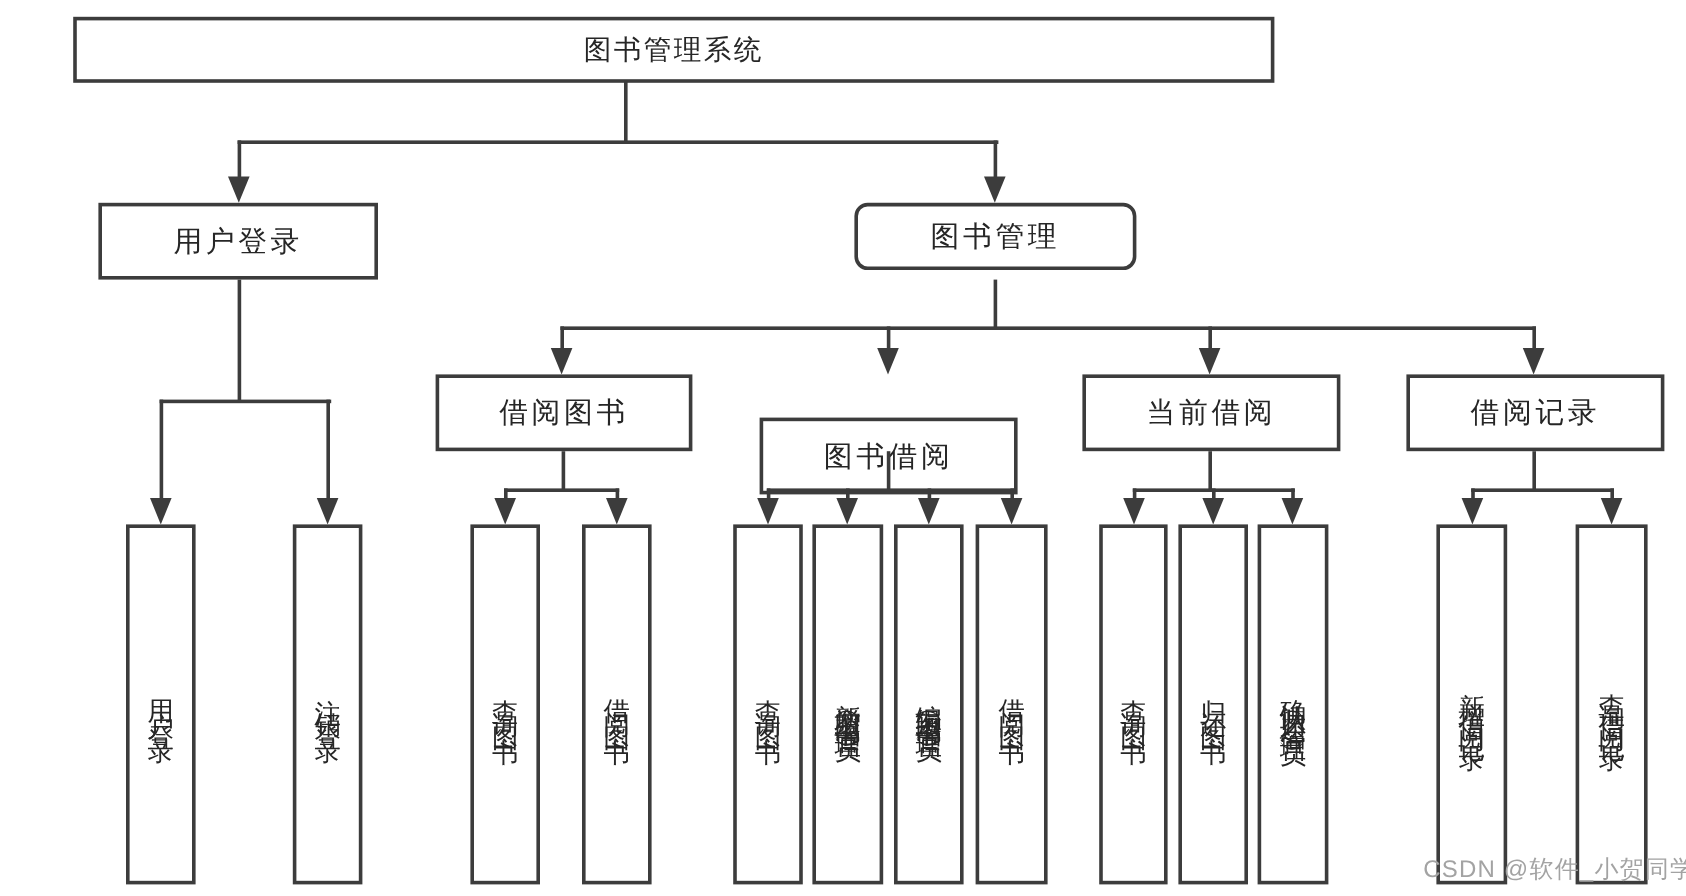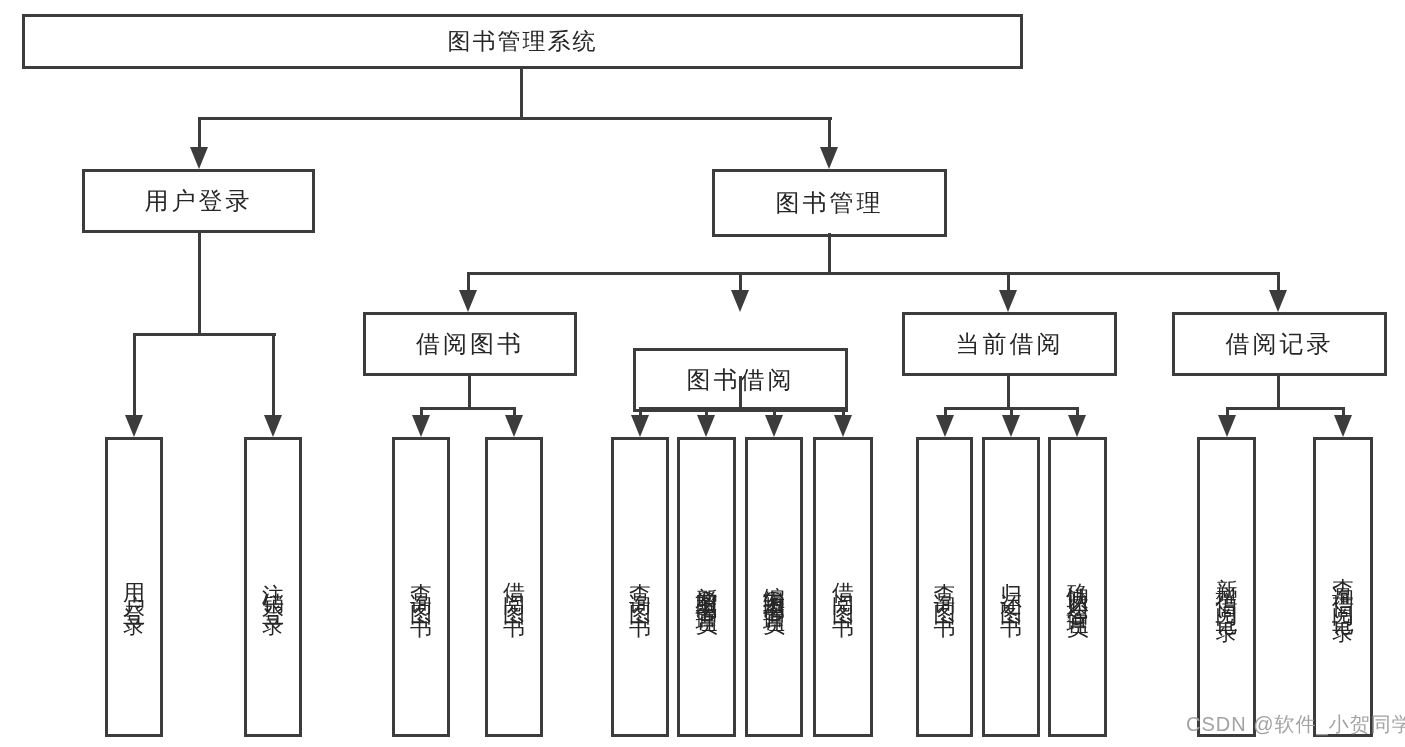--- a/index.html
+++ b/index.html
@@ -23,21 +23,21 @@
     border: 3px solid var(--line);
     background: var(--background);
     display: flex;
     align-items: center;
     justify-content: center;
     color: var(--text);
     font-size: 24px;
     letter-spacing: 3px;
     white-space: nowrap;
   }
-  .node.root { font-size: 23px; letter-spacing: 2px; }
+  .node.root { font-size: 23px; letter-spacing: 2px; margin-left: 39px; }
   .leaf {
     writing-mode: vertical-rl;
     text-orientation: mixed;
     font-size: 22px;
     white-space: normal;
   }
   .ls11 { letter-spacing: 11px; }
   .ls9  { letter-spacing: 9px; }
   .ls5  { letter-spacing: 5px; }
   .ls4  { letter-spacing: 4px; }
@@ -70,21 +70,21 @@
 
   <div class="vline" style="left:520px; top:68px; height:50px;"></div>
   <div class="hline" style="left:198px; top:117px; width:634px;"></div>
 
   <div class="vline" style="left:198px; top:117px; height:32px;"></div>
   <div class="ah" style="left:190px; top:147px;"></div>
   <div class="vline" style="left:828px; top:117px; height:32px;"></div>
   <div class="ah" style="left:820px; top:147px;"></div>
 
   <div class="node" style="left:82px; top:169px; width:233px; height:64px;">用户登录</div>
-  <div class="node" style="left:712px; top:169px; width:235px; height:68px;">图书管理</div>
+  <div class="node" style="left:712px; top:169px; width:235px; height:56px;border-radius:11px;">图书管理</div>
 
   <div class="vline" style="left:198px; top:233px; height:102px;"></div>
   <div class="hline" style="left:133px; top:333px; width:143px;"></div>
   <div class="vline" style="left:133px; top:333px; height:85px;"></div>
   <div class="ah" style="left:125px; top:415px;"></div>
   <div class="vline" style="left:272px; top:333px; height:85px;"></div>
   <div class="ah" style="left:264px; top:415px;"></div>
 
   <div class="vline" style="left:828px; top:233px; height:41px;"></div>
   <div class="hline" style="left:467px; top:272px; width:813px;"></div>

